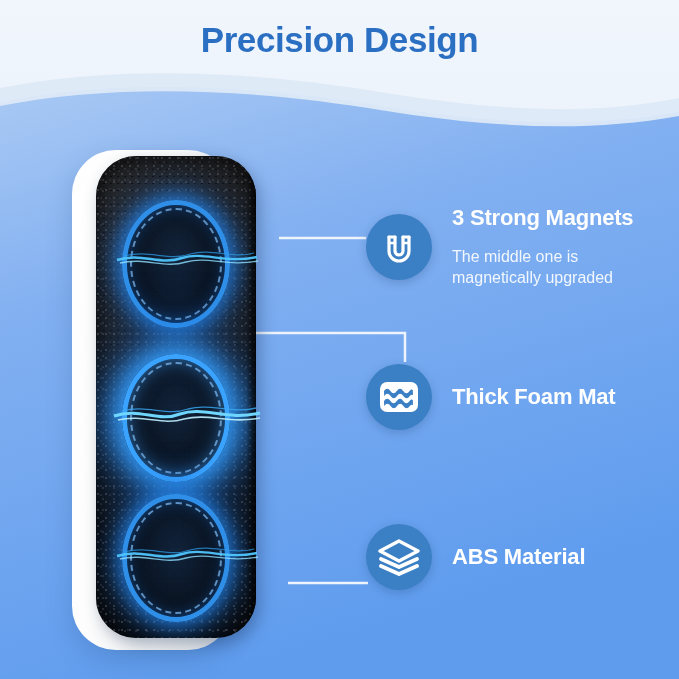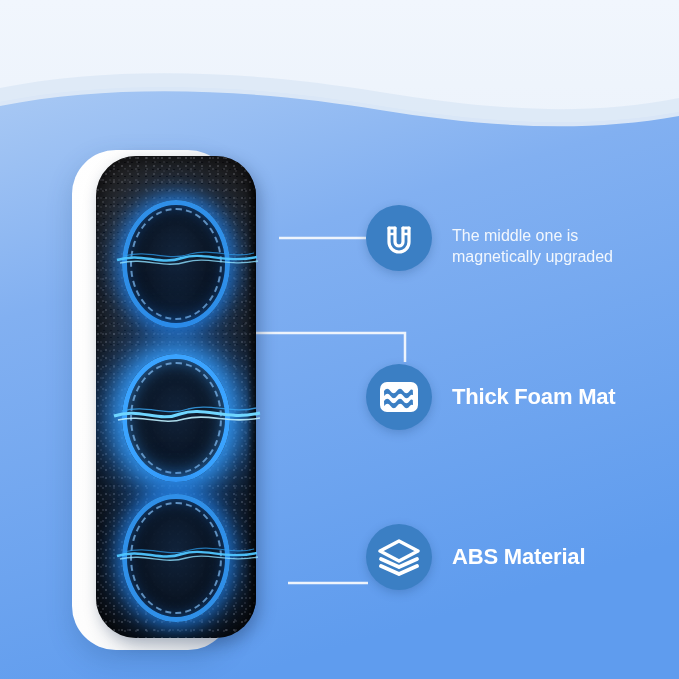--- a/index.html
+++ b/index.html
@@ -195,20 +195,21 @@
       <defs>
         <linearGradient id="bodyGrad" x1="0" y1="0" x2="0.35" y2="1">
           <stop offset="0%" stop-color="#a9c9f4"></stop>
           <stop offset="35%" stop-color="#82b0f1"></stop>
           <stop offset="100%" stop-color="#5f9cee"></stop>
         </linearGradient>
       </defs>
     </svg>
   </div>
 
+  <div class="title">Precision Design</div>
 
   <svg class="connectors" width="679" height="679" viewBox="0 0 679 679">
 
     <path d="M279,238 L366,238" stroke="#eef4fc" stroke-width="2.5" fill="none"></path>
 
     <path d="M100,333 L405,333 L405,362" stroke="#eef4fc" stroke-width="2.5" fill="none"></path>
 
     <path d="M288,583 L368,583" stroke="#eef4fc" stroke-width="2.5" fill="none"></path>
   </svg>
 
@@ -261,20 +262,21 @@
   <div class="feature" style="left:366px; top:205px;">
     <div class="feature-icon">
       <svg width="40" height="40" viewBox="0 0 40 40">
         <path d="M10,10 L10,24 A10,10 0 0 0 30,24 L30,10" stroke="#ffffff" stroke-width="3.2" fill="none" stroke-linecap="round"></path>
         <path d="M16,10 L16,24 A4,4 0 0 0 24,24 L24,10" stroke="#ffffff" stroke-width="3.2" fill="none" stroke-linecap="round"></path>
         <path d="M10,10 L16,10 M24,10 L30,10" stroke="#ffffff" stroke-width="3.2" stroke-linecap="round"></path>
         <path d="M10,16 L16,16 M24,16 L30,16" stroke="#ffffff" stroke-width="2.4" stroke-linecap="round"></path>
       </svg>
     </div>
     <div class="feature-text">
+      <div class="feature-title">3 Strong Magnets</div>
       <div class="feature-sub">The middle one is
 magnetically upgraded</div>
     </div>
   </div>
 
   <div class="feature" style="left:366px; top:364px;">
     <div class="feature-icon">
       <svg width="42" height="34" viewBox="0 0 42 34">
         <rect x="2" y="2" width="38" height="30" rx="7" fill="#ffffff"></rect>
         <path d="M6,11 q3.2,-4.5 6.4,0 q3.2,4.5 6.4,0 q3.2,-4.5 6.4,0 q3.2,4.5 6.4,0 q1.6,-2.2 3.2,-1.1 L35,15 q-1.6,-1.1 -3.2,1.1 q-3.2,4.5 -6.4,0 q-3.2,-4.5 -6.4,0 q-3.2,4.5 -6.4,0 q-3.2,-4.5 -6.4,0 Z" fill="#3b7fc4"></path>

